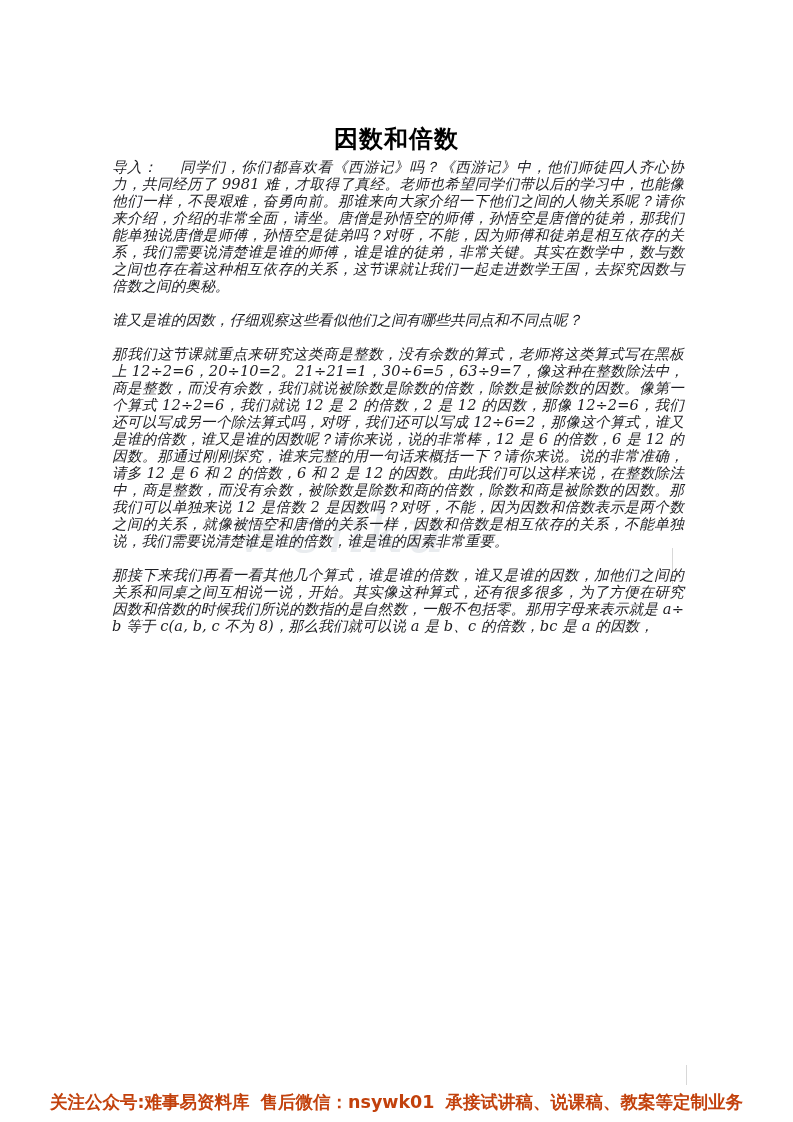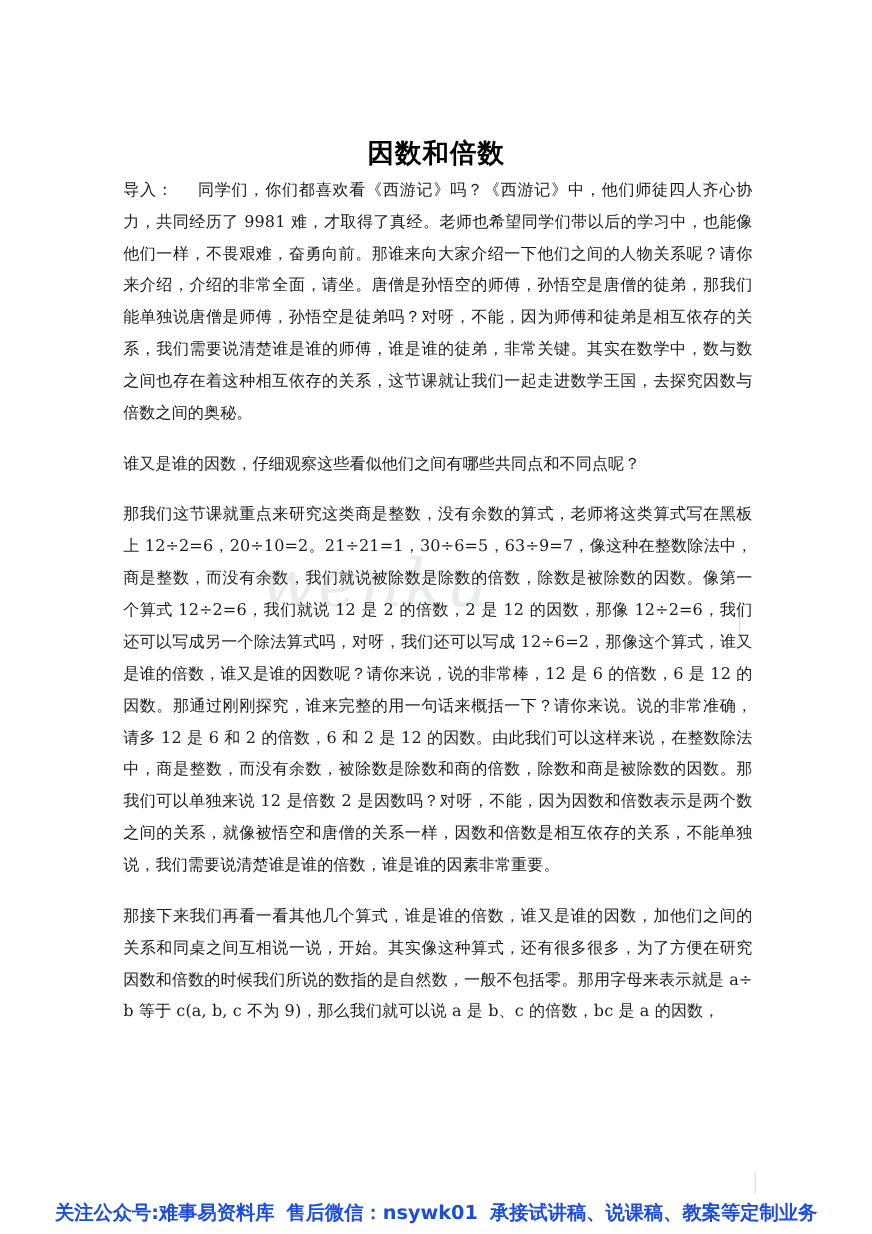--- a/index.html
+++ b/index.html
@@ -63,27 +63,28 @@
   
   .body-col {
     position: absolute;
     left: 112px;
     top: 158px;
     width: 572px;
     z-index: 2;
   }
   .para {
     font-size: 14.6px;
-    line-height: 29px;
+    line-height: 17px;
     color: #1c1c20;
     text-align: justify;
     text-justify: inter-ideograph;
     margin: 0 0 17px 0;
     word-break: break-all;
     letter-spacing: 0.1px;
+    font-style: italic;
   }
   .para:last-child { margin-bottom: 0; }
   .para-lead .lead-label {
     margin-right: 22px;
   }
 
   
   .footer-banner {
     position: absolute;
     left: 0;
@@ -91,21 +92,21 @@
     width: 793px;
     text-align: center;
     z-index: 3;
     white-space: nowrap;
   }
   .footer-text {
     display: inline-block;
     font-family: "DejaVu Sans", "Liberation Sans", sans-serif;
     font-weight: bold;
     font-size: 17.5px;
-    color: #1d4ed8;
+    color: #c2410c;
     letter-spacing: 0px;
   }
   .footer-seg { display: inline; }
   .footer-gap { display: inline-block; width: 11px; }
 </style>
 </head>
 <body>
 
 <div class="page">
 
@@ -120,21 +121,21 @@
     <p class="para para-lead">
       <span class="lead-label">导入：</span><span>同学们，你们都喜欢看《西游记》吗？《西游记》中，他们师徒四人齐心协力，共同经历了 9981 难，才取得了真经。老师也希望同学们带以后的学习中，也能像他们一样，不畏艰难，奋勇向前。那谁来向大家介绍一下他们之间的人物关系呢？请你来介绍，介绍的非常全面，请坐。唐僧是孙悟空的师傅，孙悟空是唐僧的徒弟，那我们能单独说唐僧是师傅，孙悟空是徒弟吗？对呀，不能，因为师傅和徒弟是相互依存的关系，我们需要说清楚谁是谁的师傅，谁是谁的徒弟，非常关键。其实在数学中，数与数之间也存在着这种相互依存的关系，这节课就让我们一起走进数学王国，去探究因数与倍数之间的奥秘。</span>
     </p>
 
     <p class="para">谁又是谁的因数，仔细观察这些看似他们之间有哪些共同点和不同点呢？</p>
 
 
 
     <p class="para">那我们这节课就重点来研究这类商是整数，没有余数的算式，老师将这类算式写在黑板上 12÷2=6，20÷10=2。21÷21=1，30÷6=5，63÷9=7，像这种在整数除法中，商是整数，而没有余数，我们就说被除数是除数的倍数，除数是被除数的因数。像第一个算式 12÷2=6，我们就说 12 是 2 的倍数，2 是 12 的因数，那像 12÷2=6，我们还可以写成另一个除法算式吗，对呀，我们还可以写成 12÷6=2，那像这个算式，谁又是谁的倍数，谁又是谁的因数呢？请你来说，说的非常棒，12 是 6 的倍数，6 是 12 的因数。那通过刚刚探究，谁来完整的用一句话来概括一下？请你来说。说的非常准确，请多 12 是 6 和 2 的倍数，6 和 2 是 12 的因数。由此我们可以这样来说，在整数除法中，商是整数，而没有余数，被除数是除数和商的倍数，除数和商是被除数的因数。那我们可以单独来说 12 是倍数 2 是因数吗？对呀，不能，因为因数和倍数表示是两个数之间的关系，就像被悟空和唐僧的关系一样，因数和倍数是相互依存的关系，不能单独说，我们需要说清楚谁是谁的倍数，谁是谁的因素非常重要。</p>
 
-    <p class="para">那接下来我们再看一看其他几个算式，谁是谁的倍数，谁又是谁的因数，加他们之间的关系和同桌之间互相说一说，开始。其实像这种算式，还有很多很多，为了方便在研究因数和倍数的时候我们所说的数指的是自然数，一般不包括零。那用字母来表示就是 a÷b 等于 c(a, b, c 不为 9)，那么我们就可以说 a 是 b、c 的倍数，bc 是 a 的因数，</p>
+    <p class="para">那接下来我们再看一看其他几个算式，谁是谁的倍数，谁又是谁的因数，加他们之间的关系和同桌之间互相说一说，开始。其实像这种算式，还有很多很多，为了方便在研究因数和倍数的时候我们所说的数指的是自然数，一般不包括零。那用字母来表示就是 a÷b 等于 c(a, b, c 不为 8)，那么我们就可以说 a 是 b、c 的倍数，bc 是 a 的因数，</p>
 
   </div>
 
   <div class="footer-banner">
     <span class="footer-text"><span class="footer-seg">关注公众号:难事易资料库</span><span class="footer-gap"></span><span class="footer-seg">售后微信：nsywk01</span><span class="footer-gap"></span><span class="footer-seg">承接试讲稿、说课稿、教案等定制业务</span></span>
   </div>
 
 </div>
 
 </body></html>

